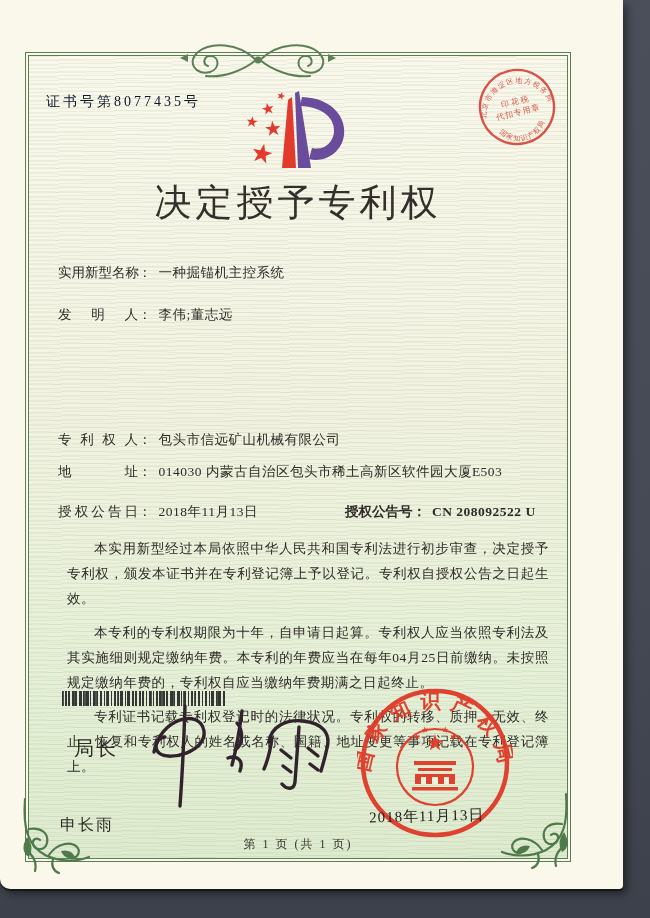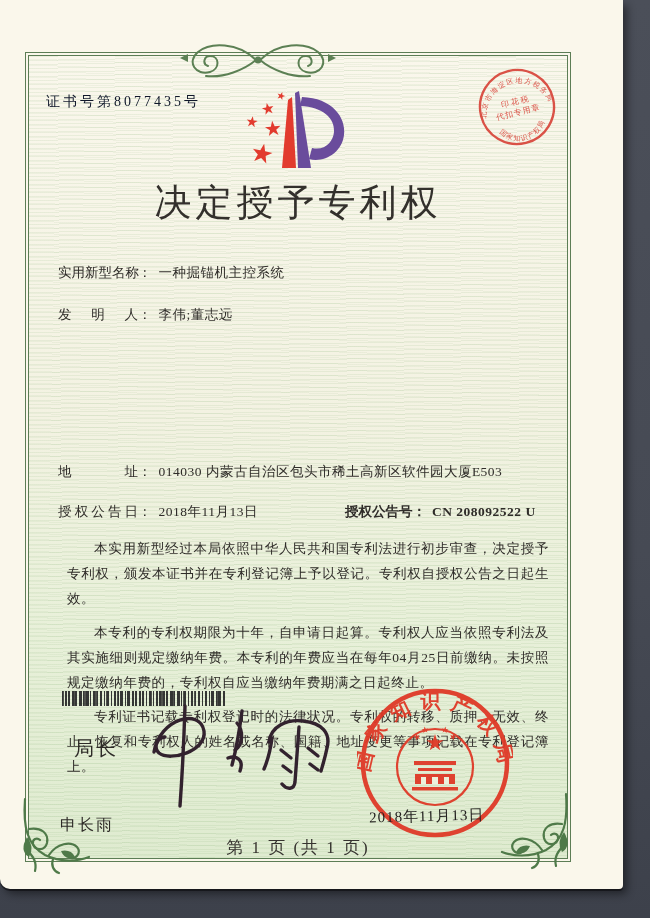--- a/index.html
+++ b/index.html
@@ -59,21 +59,21 @@
   }
   .director-label{position:absolute;left:74px;top:735px;font-size:20px;letter-spacing:2px;color:#2d2a27;}
   .director-name{position:absolute;left:60px;top:769px;font-size:16px;letter-spacing:2px;color:#2d2a27;margin-top:46px;}
   .signature{position:absolute;left:140px;top:698px;}
   .seal{position:absolute;left:357px;top:685px;opacity:.94;}
   .seal-date{
     position:absolute;left:369px;top:807px;font-size:15px;letter-spacing:1px;
     color:#23211f;transform:rotate(-1.5deg);
   }
   .tax-seal{position:absolute;left:476px;top:66px;transform:rotate(-14deg);opacity:.92;}
-  .footer{position:absolute;left:25px;top:836px;width:546px;text-align:center;font-size:17px;letter-spacing:2px;color:#36332f;}
+  .footer{position:absolute;left:25px;top:836px;width:546px;text-align:center;font-size:12px;letter-spacing:2px;color:#36332f;}
 </style>
 </head>
 <body>
 
 <div class="page">
 
   <div class="frame">
     <div class="frame-inner"></div>
   </div>
 
@@ -132,20 +132,23 @@
     </g>
   </svg>
 
   <div class="title">决定授予专利权</div>
 
   <div class="frow" style="top:306px">
     <span class="fl">发明人</span><span class="fc">：</span><span class="fv">李伟;董志远</span>
   </div>
   <div class="frow" style="top:264px">
     <span class="fl">实用新型名称</span><span class="fc">：</span><span class="fv">一种掘锚机主控系统</span>
+  </div>
+  <div class="frow" style="top:431px">
+    <span class="fl">专利权人</span><span class="fc">：</span><span class="fv">包头市信远矿山机械有限公司</span>
   </div>
   <div class="frow" style="top:463px">
     <span class="fl">地址</span><span class="fc">：</span><span class="fv">014030 内蒙古自治区包头市稀土高新区软件园大厦E503</span>
   </div>
   <div class="frow" style="top:503px">
     <span class="fl">授权公告日</span><span class="fc">：</span><span class="fv">2018年11月13日</span>
     <span class="grant-right">
       <span>授权公告号</span><span>：</span><span class="fv">CN 208092522 U</span>
     </span>
   </div>

